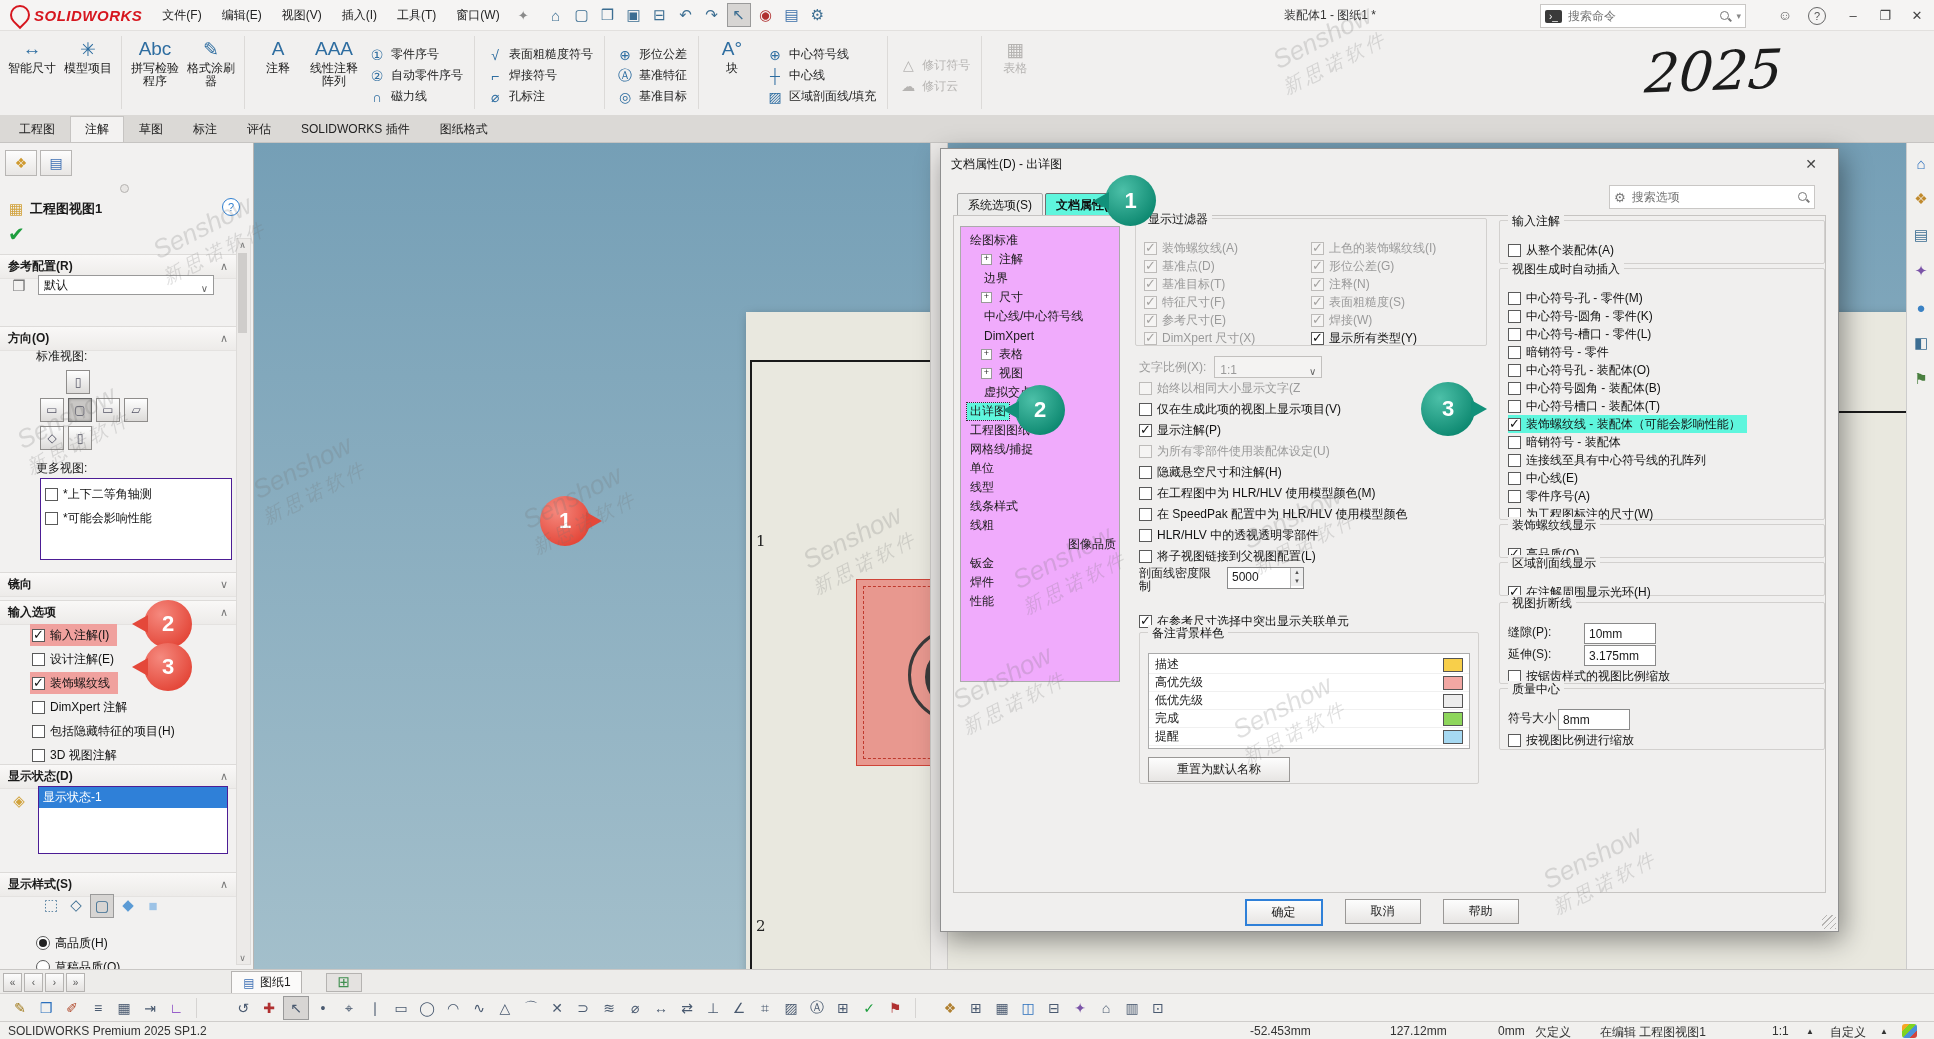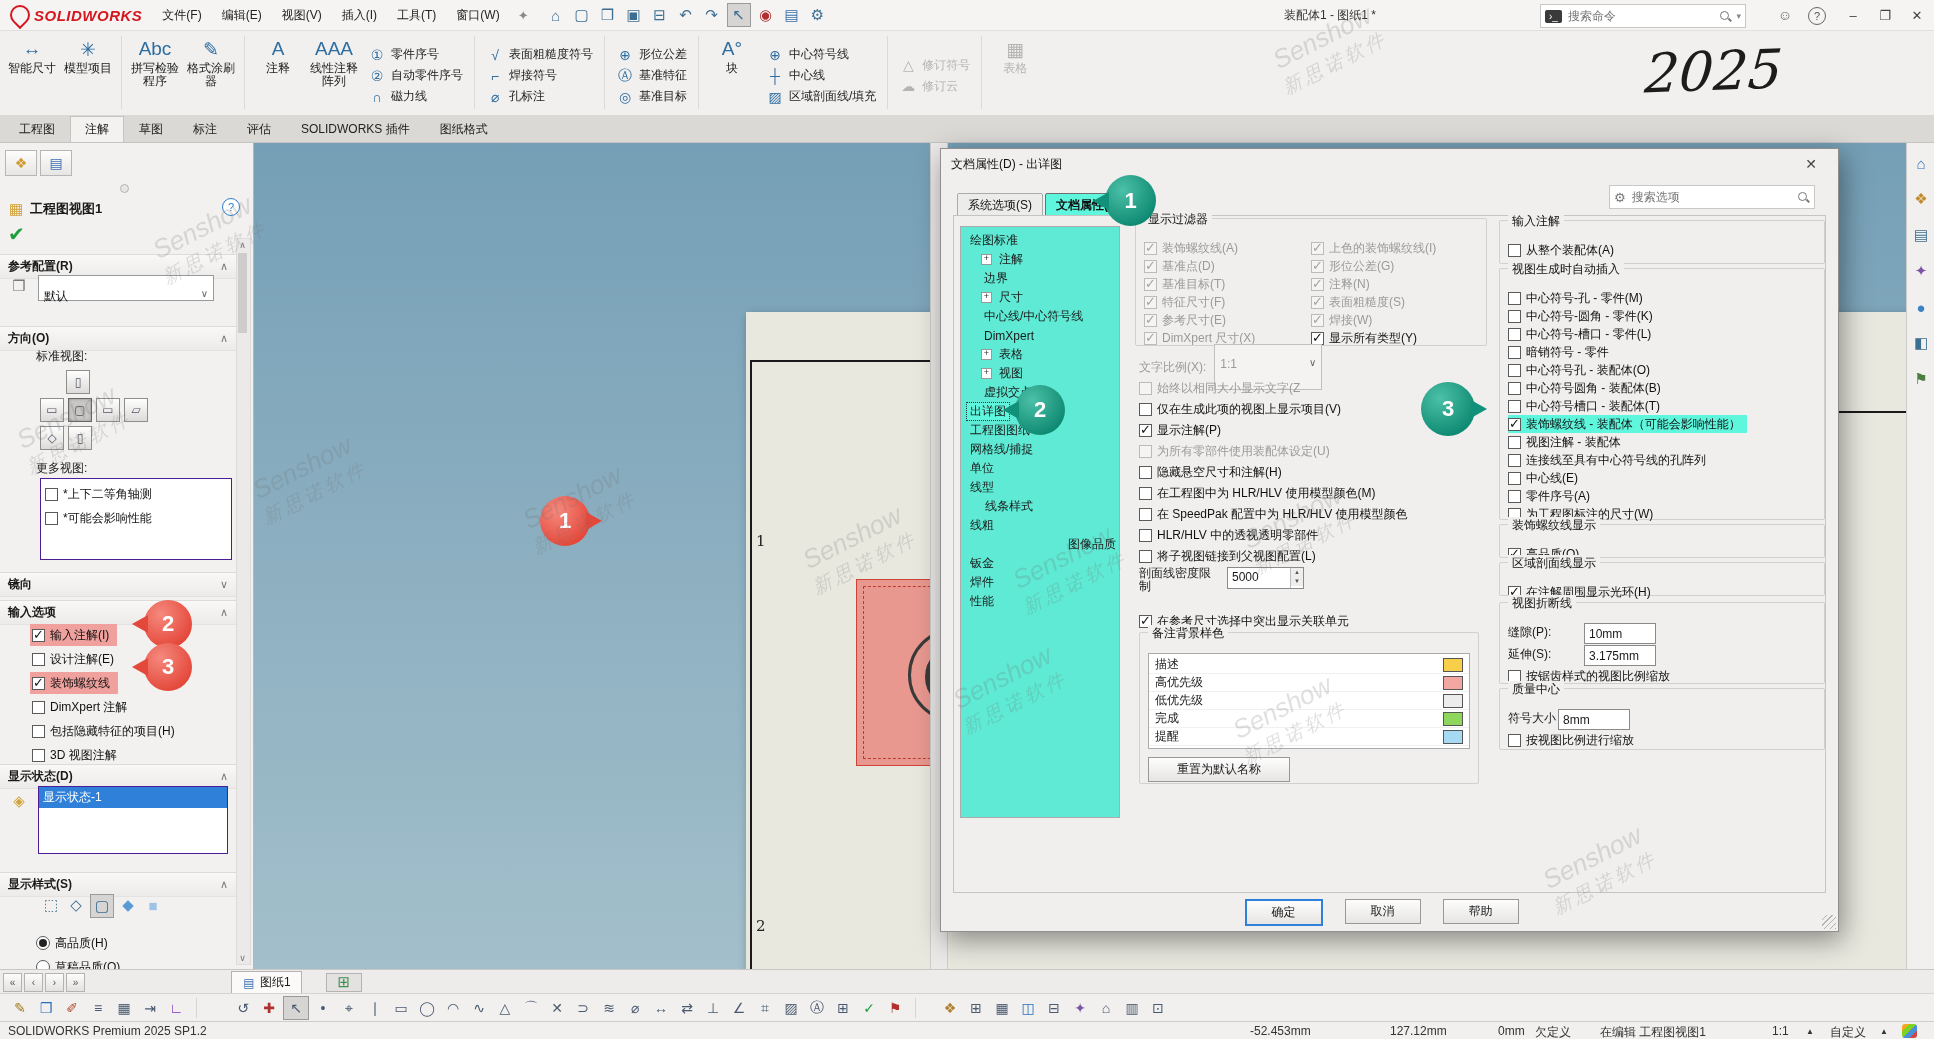--- a/index.html
+++ b/index.html
@@ -66,21 +66,21 @@
   .taskpane{position:absolute;left:1906px;top:142px;width:28px;height:827px;background:#f1f0ee;border-left:1px solid #ccc;display:flex;flex-direction:column;align-items:center;gap:14px;padding-top:10px;z-index:6}
   
   .pm{position:absolute;left:0;top:142px;width:253px;height:827px;background:#f2f1f0;border-right:1px solid #b8b6b4;z-index:5}
   .pmtab{position:absolute;width:30px;height:24px;border:1px solid #b8b6b4;background:linear-gradient(#fdfdfd,#e8e6e4);display:flex;align-items:center;justify-content:center;font-size:14px}
   .pm-handle{position:absolute;top:42px;left:120px;width:7px;height:7px;border-radius:50%;border:1px solid #b5b3b1;background:#e8e6e4}
   .pmtitle{position:absolute;left:8px;top:56px;display:flex;align-items:center;gap:6px;font-weight:bold;font-size:13px}
   .pmhelp{position:absolute;left:222px;top:56px;width:16px;height:16px;border:1.5px solid #2f7fd0;color:#2f7fd0;border-radius:50%;display:flex;align-items:center;justify-content:center;font-size:11px;background:#fff}
   .okcheck{position:absolute;left:8px;top:80px;color:#1e9e3e;font-size:20px;font-weight:bold}
   .sec{position:absolute;left:0;width:236px;display:flex;align-items:center;justify-content:space-between;padding:3px 8px;font-weight:bold;background:linear-gradient(#f9f8f7,#edebe9);border-top:1px solid #dddbd9;border-bottom:1px solid #e4e2e0;box-sizing:border-box}
   .chev{color:#777;font-size:11px;font-weight:normal}
-  .combo{display:inline-flex;align-items:flex-start;justify-content:space-between;border:1px solid #999;background:#fff;height:20px;padding:12px 5px;font-size:12px;color:#111}
+  .combo{display:inline-flex;align-items:flex-end;justify-content:space-between;border:1px solid #999;background:#fff;height:20px;padding:0 5px;font-size:12px;color:#111}
   .combo.dis{background:#f4f3f2;color:#9a9a9a;border-color:#c2c0be}
   .ca{color:#666;font-size:10px;margin-left:6px}
   .chk{display:flex;align-items:center;gap:5px;min-height:18px;font-size:12px;color:#111}
   .box{width:13px;height:13px;border:1px solid #5a5a5a;background:#fff;position:relative;flex:none;box-sizing:border-box}
   .box.on::after{content:"✓";position:absolute;left:0;top:-3px;font-size:13px;font-weight:bold;color:#111}
   .chk.dis{color:#9a9a9a}
   .chk.dis .box{border-color:#bdbbb9;background:#f5f4f3}
   .chk.dis .box.on::after{color:#a4a2a0}
   .pm .chk{width:max-content;padding:2px 8px 2px 2px;margin:2px 0}
   .pm .chk.hl{background:#f0a19e}
@@ -99,21 +99,21 @@
   .dlg{position:absolute;left:940px;top:148px;width:897px;height:782px;background:#f0efee;border:1px solid #8f8f8f;box-shadow:4px 8px 26px rgba(0,0,0,.42);z-index:40}
   .dlg-tbar{height:30px;display:flex;align-items:center;padding:0 10px;color:#111}
   .dlg-x{margin-left:auto;width:34px;text-align:center;font-size:14px;color:#444}
   .dtabs{position:absolute;left:16px;top:44px;display:flex}
   .dtab{padding:3px 10px;border:1px solid #ababab;background:#ececeb;border-radius:2px 2px 0 0;margin-right:2px;color:#111}
   .dtab.on.hl{background:#5ef6dd;border-color:#6f6f6f;font-weight:bold}
   .dsearch{position:absolute;left:668px;top:36px;width:196px;height:22px;background:#fff;border:1px solid #c9c7c5;display:flex;align-items:center;gap:4px;padding:0 4px}
   .dsearch input{flex:1;border:none;outline:none;font-size:12px;color:#555;background:transparent;min-width:10px}
   .gear{color:#777;font-size:13px}
   .dpage{position:absolute;left:12px;top:66px;width:871px;height:676px;border:1px solid #c6c4c2;background:#f0efee}
-  .dtree{position:absolute;left:6px;top:10px;width:160px;height:592px;background:#5eead4;border:1px solid #ababab;padding-top:4px;box-sizing:border-box;overflow:hidden}
+  .dtree{position:absolute;left:6px;top:10px;width:160px;height:456px;background:#f0abfc;border:1px solid #ababab;padding-top:4px;box-sizing:border-box;overflow:hidden}
   .trow{height:19px;display:flex;align-items:center;white-space:nowrap;font-size:12px}
   .exp{width:9px;height:9px;border:1px solid #9a9a9a;background:#fff;color:#333;font-size:9px;line-height:7px;text-align:center;margin-right:4px;flex:none}
   .tlbl{padding:0 3px}
   .tlbl.sel{background:#5ef6dd;outline:1px dotted #333}
   .gbox{position:absolute;border:1px solid #d2d0ce;border-radius:2px;box-sizing:border-box;padding:20px 8px 6px}
   .gtitle{position:absolute;top:-8px;left:8px;background:#f0efee;padding:0 4px;font-size:12px;color:#111;white-space:nowrap}
   .fcols{display:flex}
   .fcols > div{width:50%}
   .fcols .chk{height:17px}
   .dlg .chk.hl{background:#5ef6dd;width:max-content;padding-right:6px}
@@ -578,21 +578,21 @@
           </div>
           <div class="trow" style="padding-left: 6px;">
             <span class="tlbl">网格线/捕捉</span>
           </div>
           <div class="trow" style="padding-left: 6px;">
             <span class="tlbl">单位</span>
           </div>
           <div class="trow" style="padding-left: 6px;">
             <span class="tlbl">线型</span>
           </div>
-          <div class="trow" style="padding-left: 6px; margin-left: 15px;">
+          <div class="trow" style="padding-left: 6px;">
             <span class="tlbl">线条样式</span>
           </div>
           <div class="trow" style="padding-left: 6px;">
             <span class="tlbl">线粗</span>
           </div>
           <div class="trow" style="padding-left: 6px; justify-content: flex-end;">
             <span class="tlbl">图像品质</span>
           </div>
           <div class="trow" style="padding-left: 6px;">
             <span class="tlbl">钣金</span>
@@ -792,21 +792,21 @@
             <div class="chk">
               <span class="box"></span>
               <span class="clbl">中心符号槽口 - 装配体(T)</span>
             </div>
             <div class="chk hl">
               <span class="box on"></span>
               <span class="clbl">装饰螺纹线 - 装配体（可能会影响性能）</span>
             </div>
             <div class="chk">
               <span class="box"></span>
-              <span class="clbl">视图注解 - 装配体</span>
+              <span class="clbl">暗销符号 - 装配体</span>
             </div>
             <div class="chk">
               <span class="box"></span>
               <span class="clbl">连接线至具有中心符号线的孔阵列</span>
             </div>
             <div class="chk">
               <span class="box"></span>
               <span class="clbl">中心线(E)</span>
             </div>
             <div class="chk">

